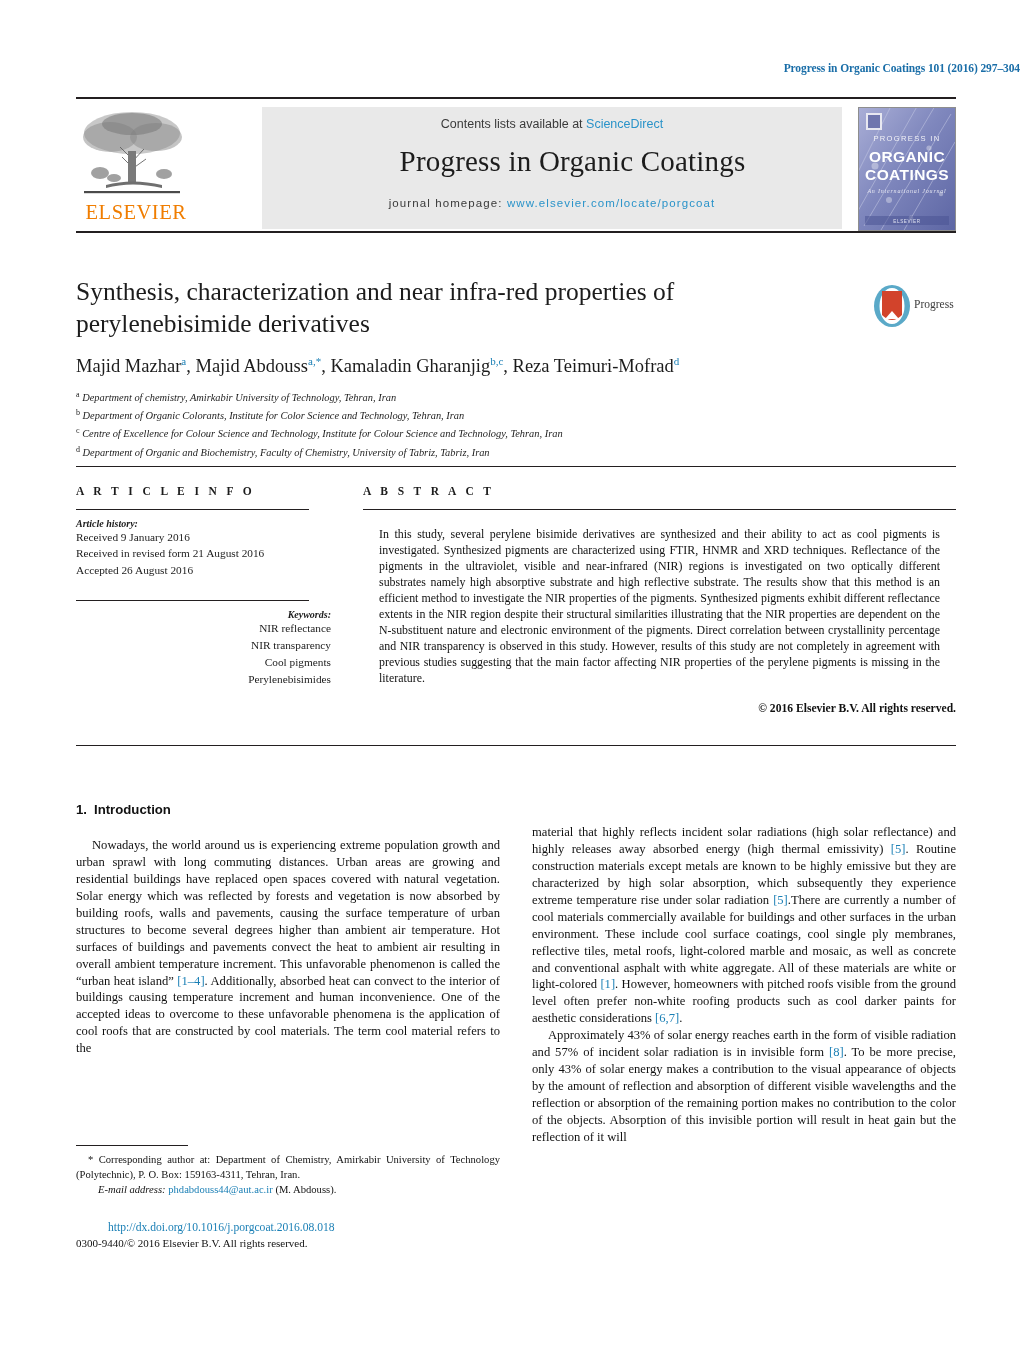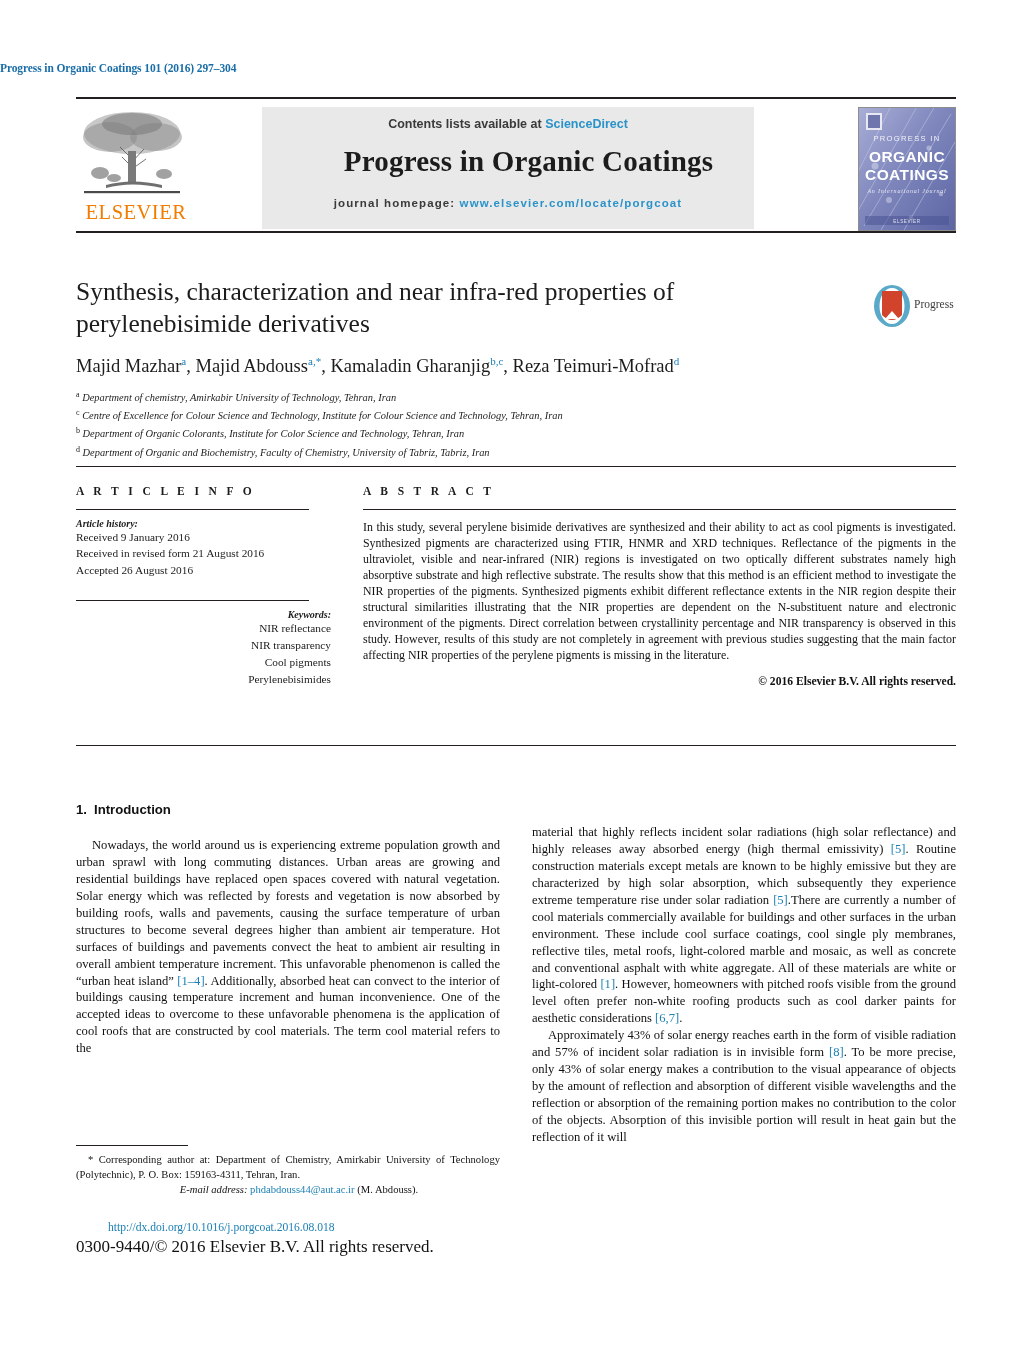--- a/index.html
+++ b/index.html
@@ -20,21 +20,21 @@
     left: 0; top: 0;
     width: 1020px;
     height: 1351px;
   }
 
   
   .running-head {
     position: absolute;
     left: 0; top: 62px;
     width: 1020px;
-    text-align: left;
+    text-align: right;
     font-size: 11.5px;
     font-weight: bold;
     color: #1a6ea8;
     letter-spacing: -0.1px;
   }
 
   
   .masthead {
     position: absolute;
     left: 76px; top: 97px;
@@ -69,24 +69,23 @@
     color: #f07d00;
     font-family: "Liberation Serif", serif;
     font-size: 20.5px;
     letter-spacing: 0.5px;
     font-weight: normal;
   }
   .masthead-center {
     position: absolute;
     left: 186px;
     top: 8px;
-    width: 492px;
+    width: 580px;
     height: 122px;
     background: #e9e9e9;
-    font-weight: bold;
   }
   .contents-line {
     text-align: center;
     padding-top: 10px;
     font-family: "Liberation Sans", sans-serif;
     font-size: 12.5px;
     color: #3a3a3a;
   }
   .contents-line .sd {
     color: #2a93c9;
@@ -258,21 +257,21 @@
     margin-top: 12px;
     margin-bottom: 9px;
     width: 593px;
   }
   .abs-text {
     font-family: "Liberation Serif", serif;
     font-size: 11.9px;
     line-height: 1.345;
     text-align: justify;
     color: #111111;
-    margin: 0;
+    margin: 16px;
   }
   .abs-copyright {
     font-family: "Liberation Serif", serif;
     font-size: 11.6px;
     font-weight: bold;
     text-align: right;
     margin-top: 12px;
     color: #111111;
   }
 
@@ -333,41 +332,40 @@
     margin: 0;
     text-indent: 12px;
   }
   .fn-email {
     font-family: "Liberation Serif", serif;
     font-size: 10.6px;
     line-height: 1.38;
     color: #111111;
     margin-top: 1px;
     text-indent: 22px;
-    text-align: center;
   }
   .fn-email em { font-style: italic; }
   .fn-email .mail { color: #1a7fb5; }
 
   .doi-block {
     position: absolute;
     left: 76px;
     top: 1217px;
     width: 500px;
   }
   .doi-link {
     font-family: "Liberation Serif", serif;
     font-size: 11.6px;
     color: #1a7fb5;
     text-decoration: none;
     padding-left: 32px;
   }
   .issn-line {
     font-family: "Liberation Serif", serif;
-    font-size: 17px;
+    font-size: 11px;
     color: #111111;
     margin-top: 2px;
   }
 </style>
 </head>
 <body>
 
 <div class="page">
 
   <div class="running-head">Progress in Organic Coatings 101 (2016) 297–304</div>
@@ -467,22 +465,22 @@
       </svg>
       <span class="crossmark-label">Progress</span>
     </div>
 
     <div class="authors">
       <span><span>Majid Mazhar</span><sup>a</sup><span>, </span></span><span><span>Majid Abdouss</span><sup>a,*</sup><span>, </span></span><span><span>Kamaladin Gharanjig</span><sup>b,c</sup><span>, </span></span><span><span>Reza Teimuri-Mofrad</span><sup>d</sup></span>
     </div>
 
     <div class="affils">
       <div class="affil"><sup>a</sup> <span>Department of chemistry, Amirkabir University of Technology, Tehran, Iran</span></div>
+      <div class="affil"><sup>b</sup> <span>Department of Organic Colorants, Institute for Color Science and Technology, Tehran, Iran</span></div>
       <div class="affil"><sup>c</sup> <span>Centre of Excellence for Colour Science and Technology, Institute for Colour Science and Technology, Tehran, Iran</span></div>
-      <div class="affil"><sup>b</sup> <span>Department of Organic Colorants, Institute for Color Science and Technology, Tehran, Iran</span></div>
       <div class="affil"><sup>d</sup> <span>Department of Organic and Biochemistry, Faculty of Chemistry, University of Tabriz, Tabriz, Iran</span></div>
     </div>
   </div>
 
   <div class="rule-top-info"></div>
   <div class="rule-bot-info"></div>
 
   <div class="info-col">
     <div class="sec-head">A R T I C L E   I N F O</div>
     <div class="info-rule"></div>

